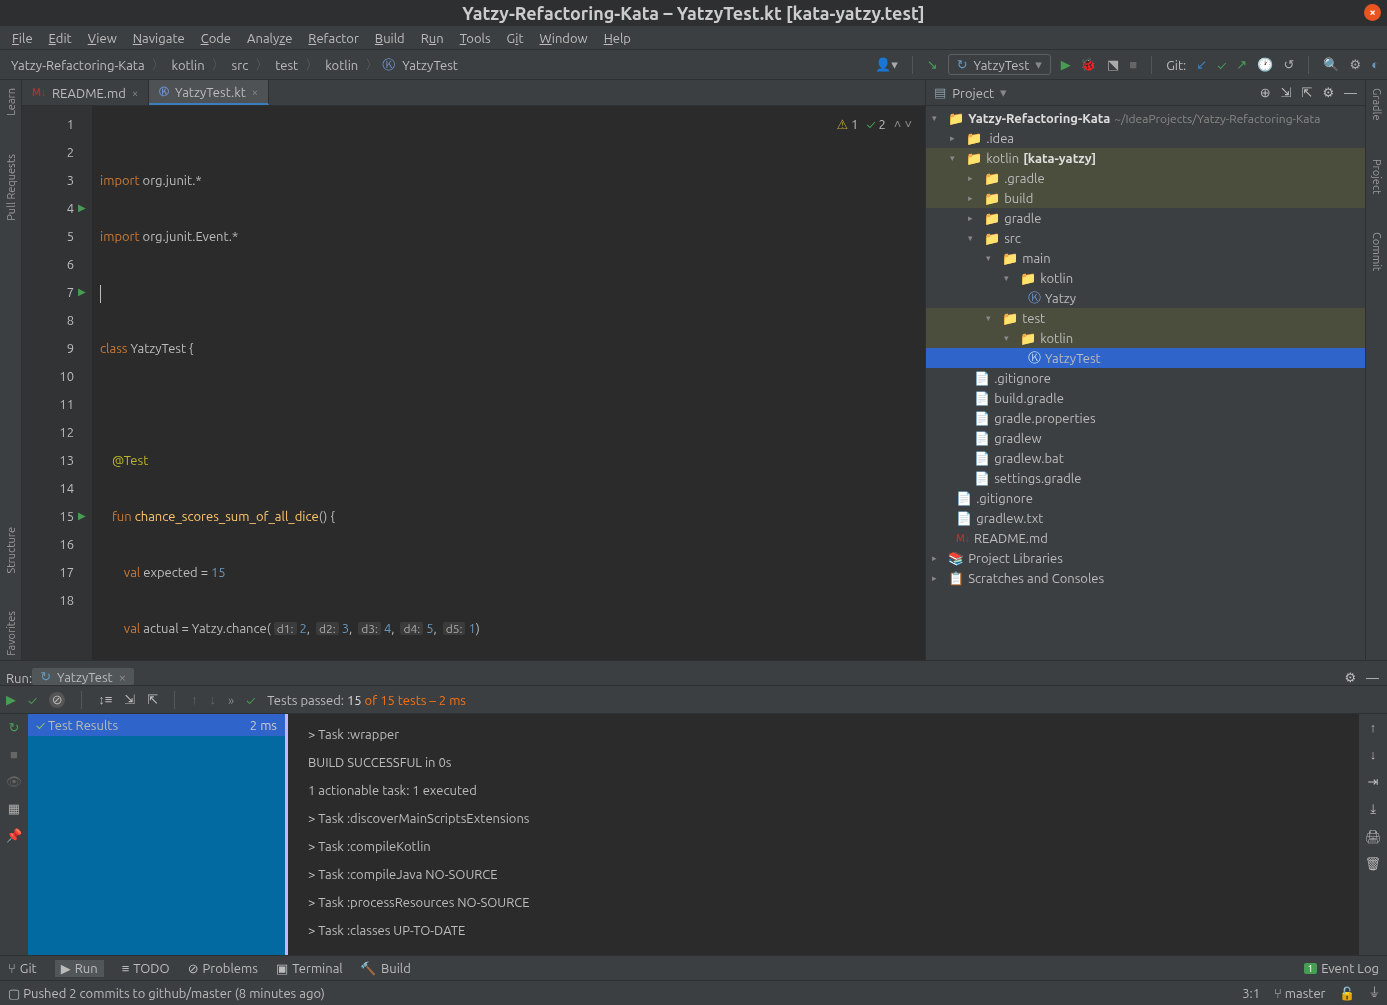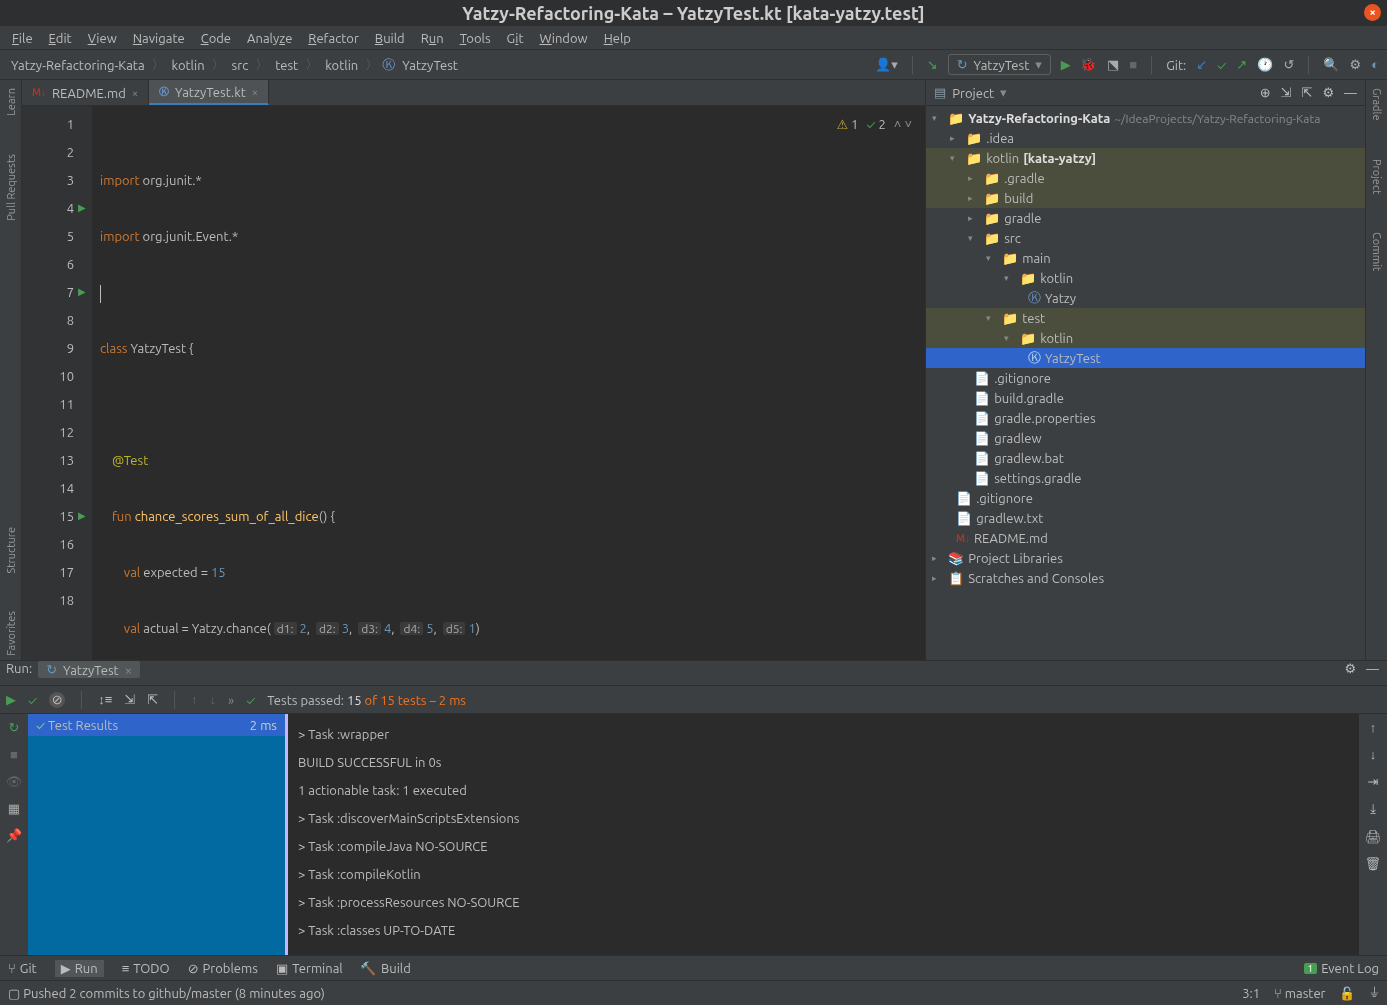--- a/index.html
+++ b/index.html
@@ -50,29 +50,29 @@
 .tree .node{height:20px;display:flex;align-items:center;gap:4px;padding-left:8px}
 .tree .node.sel{background:#2f65ca;color:#fff}
 .tree .node.hl{background:#4b4e3c}
 .tree .arrow{width:12px;color:#888;font-size:9px}
 .tree .fold-icon{color:#8a9ba8}
 .tree .fold-orange{color:#c67d33}
 .tree .fold-blue{color:#5a8bb6}
 .tree .bold{font-weight:600;color:#ddd}
 .tree .dim{color:#888;font-size:12px}
 .run-panel{height:295px;border-top:1px solid #2d2f30;background:#2b2b2b;display:flex;flex-direction:column}
-.run-tabs{height:25px;display:flex;align-items:flex-start;padding:0 6px;background:#3c3f41;border-bottom:1px solid #2d2f30;gap:6px;position:relative}
+.run-tabs{height:25px;display:flex;align-items:flex-end;padding:0 6px;background:#3c3f41;border-bottom:1px solid #2d2f30;gap:0;position:relative}
 .run-tabs .label{color:#bbb}
 .run-tabs .tab-name{background:#515658;padding:1px 8px;border-radius:2px;display:flex;gap:6px;align-items:center}
 .run-toolbar{height:28px;display:flex;align-items:center;padding:0 6px;gap:12px;background:#3c3f41;border-bottom:1px solid #2d2f30}
 .run-body{flex:1;display:flex}
 .run-left-tools{width:28px;background:#3c3f41;display:flex;flex-direction:column;align-items:center;padding-top:6px;gap:12px}
 .test-tree{width:260px;background:#0369a1;border-right:3px solid #c4b5fd}
 .test-tree .row{display:flex;align-items:center;justify-content:space-between;padding:4px 8px;background:#2f65ca;color:#fff}
-.console{flex:1;padding:6px 10px;line-height:28px;color:#bbb;overflow:hidden}
+.console{flex:1;padding:6px 20px;line-height:28px;color:#bbb;overflow:hidden}
 .run-right-tools{width:28px;background:#3c3f41;display:flex;flex-direction:column;align-items:center;padding-top:6px;gap:12px}
 .bottom-bar{height:25px;border-top:1px solid #2d2f30;display:flex;align-items:center;padding:0 8px;gap:18px;background:#3c3f41}
 .bottom-bar .item{color:#bbb;display:flex;gap:4px;align-items:center}
 .statusbar{height:25px;border-top:1px solid #2d2f30;display:flex;align-items:center;justify-content:space-between;padding:0 8px;background:#3c3f41}
 .statusbar .left{color:#bbb}
 .statusbar .right{display:flex;gap:14px;color:#bbb;align-items:center}
 .badge{background:#499c54;color:#fff;border-radius:2px;padding:0 4px;font-size:10px}
 .sep-v{width:1px;height:18px;background:#555;margin:0 4px}
 </style>
 </head>
@@ -389,22 +389,22 @@
       <div class="row">
         <span><span style="color:#8cc474">✓</span> <span>Test Results</span></span>
         <span style="color:#ccc">2 ms</span>
       </div>
     </div>
     <div class="console mono">
       <div>&gt; Task :wrapper</div>
       <div>BUILD SUCCESSFUL in 0s</div>
       <div>1 actionable task: 1 executed</div>
       <div>&gt; Task :discoverMainScriptsExtensions</div>
+      <div>&gt; Task :compileKotlin</div>
       <div>&gt; Task :compileJava NO-SOURCE</div>
-      <div>&gt; Task :compileKotlin</div>
       <div>&gt; Task :processResources NO-SOURCE</div>
       <div>&gt; Task :classes UP-TO-DATE</div>
     </div>
     <div class="run-right-tools">
       <span>↑</span>
       <span>↓</span>
       <span>⇥</span>
       <span>⤓</span>
       <span>🖨</span>
       <span>🗑</span>

